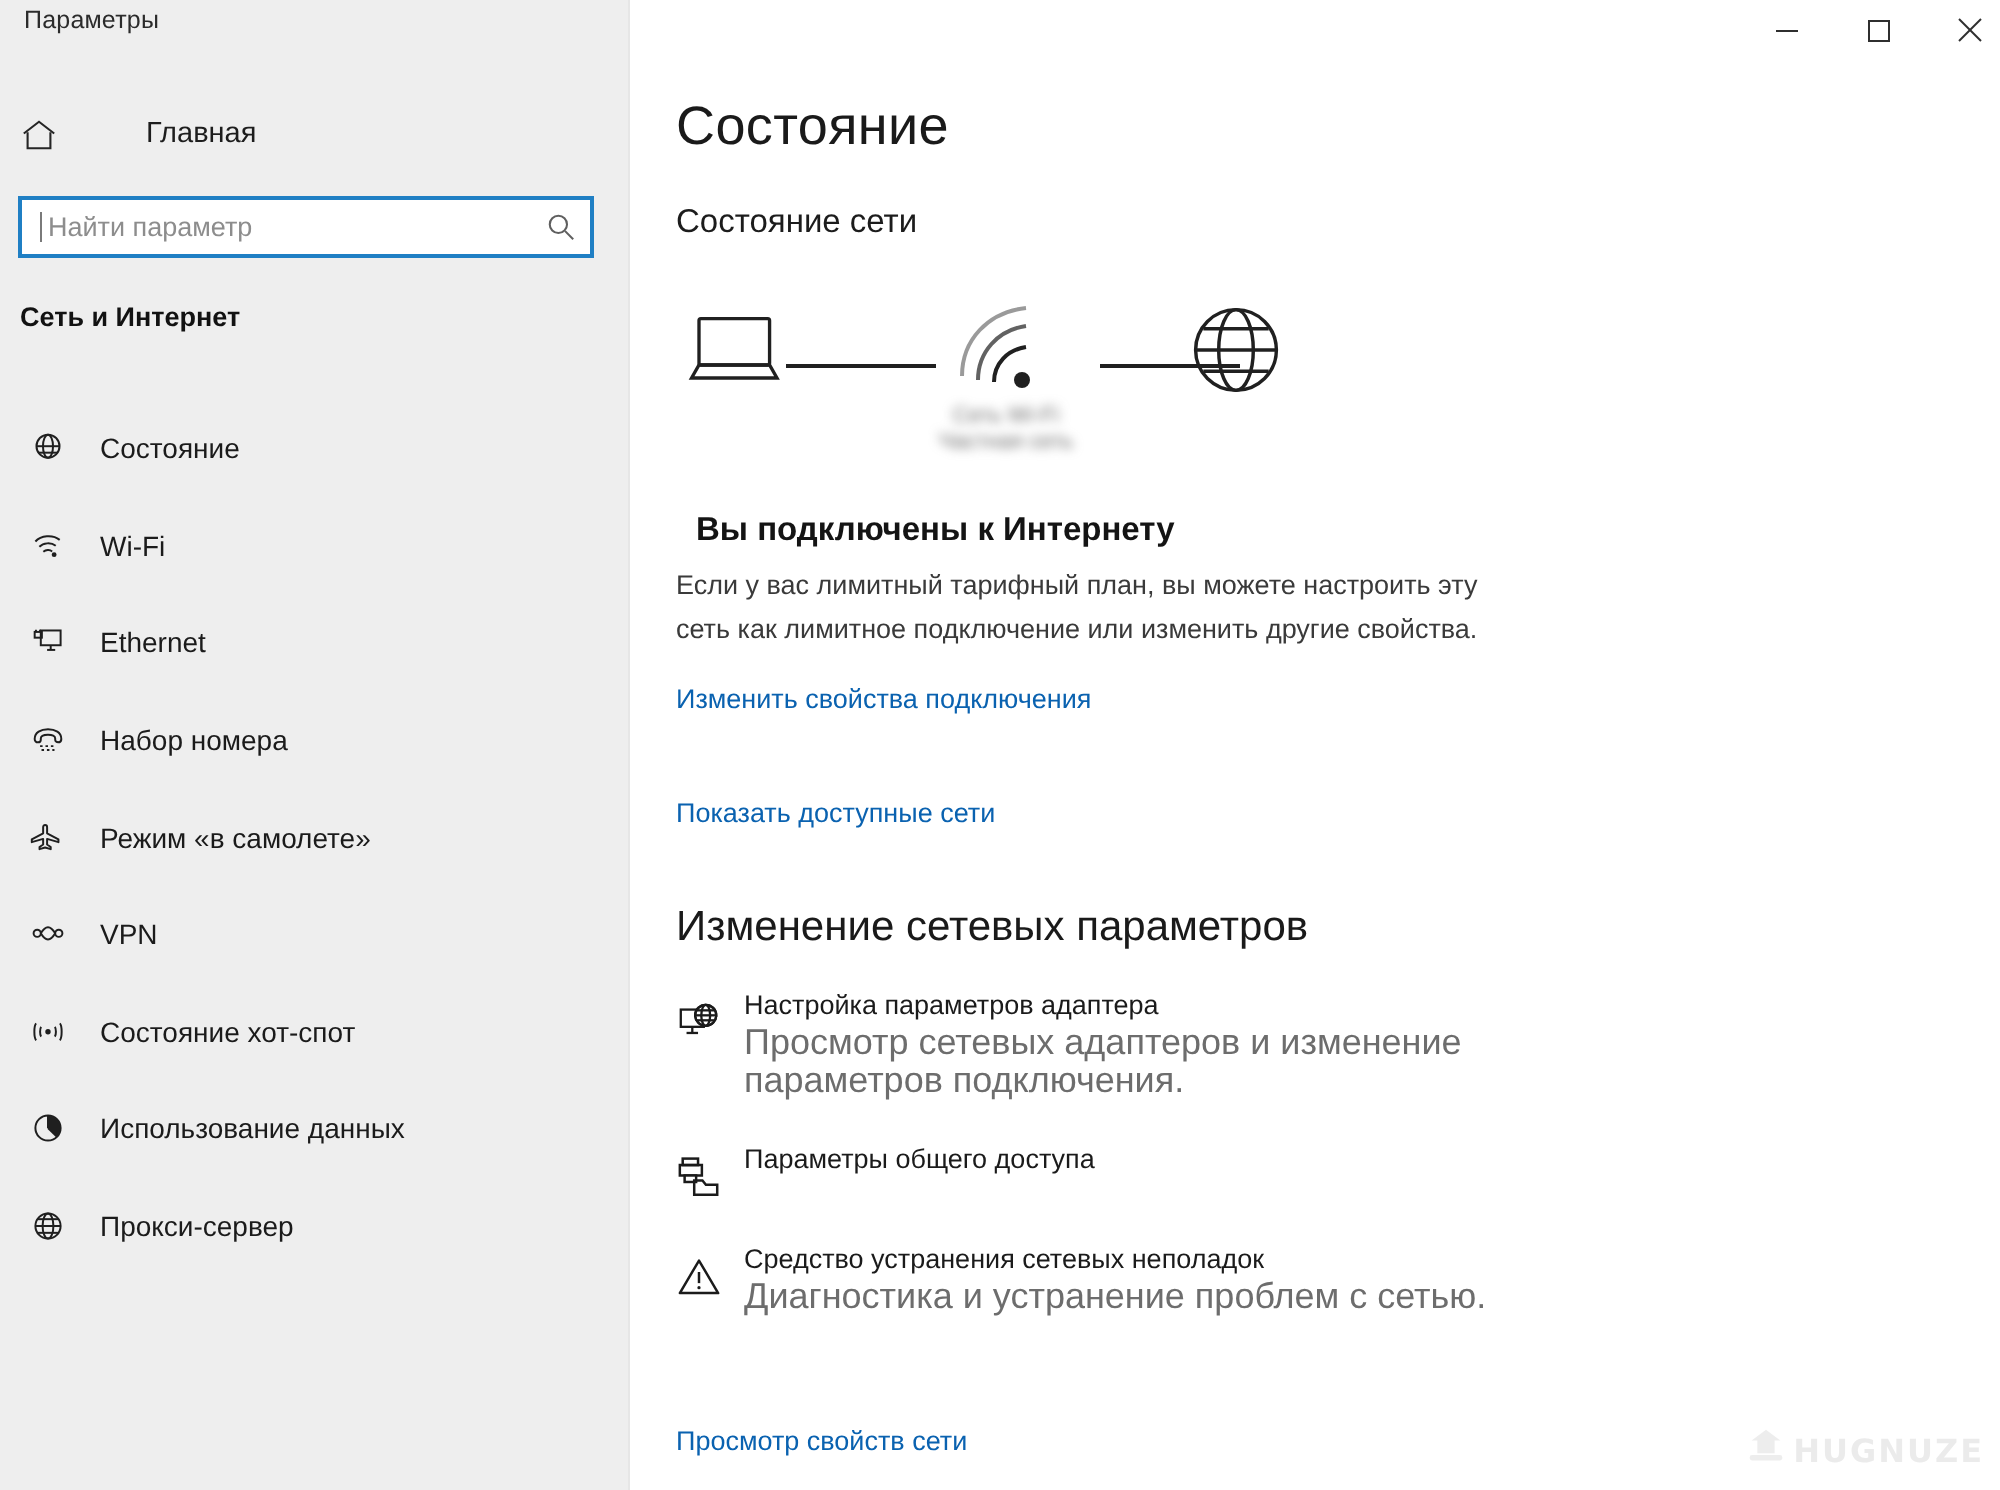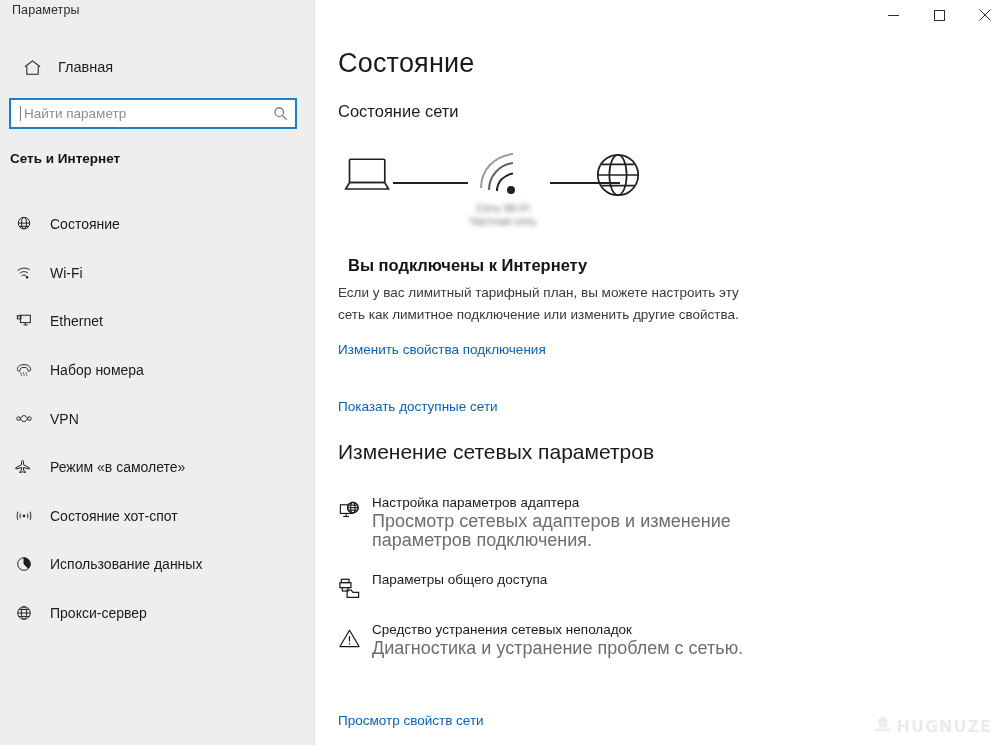--- a/index.html
+++ b/index.html
@@ -71,22 +71,23 @@
     box-sizing: border-box;
   }
   .home-row {
     position: absolute;
     top: 52px;
     left: 0;
     width: 315px;
     height: 30px;
     display: flex;
     align-items: center;
-    padding-left: 18px;
+    padding-left: 5px;
     box-sizing: border-box;
+    gap: 28px;
   }
   .home-icon {
     width: 28px;
     display: flex;
     justify-content: center;
     color: #252525;
   }
   .home-label {
     font-size: 14.5px;
     color: #1d1d1d;
@@ -244,21 +245,21 @@
     position: absolute;
     cursor: pointer;
   }
   .link-change { left: 23px; top: 342px; text-align: center; }
   .link-show { left: 23px; top: 399px; }
   .link-props { left: 23px; top: 713px; }
 
   .settings-heading {
     position: absolute;
     left: 23px;
-    top: 440px;
+    top: 452px;
     font-size: 21px;
     color: #1a1a1a;
   }
 
   .settings-list {
     position: absolute;
     left: 23px;
     top: 495px;
     width: 470px;
   }
@@ -405,37 +406,37 @@
             <path d="M2.6 9.4C2.6 5.8 6 4 10 4s7.4 1.8 7.4 5.4c0 1.2-.8 1.9-1.8 1.9-.9 0-1.6-.6-1.6-1.5v-.6c0-1.4-1.6-2.1-4-2.1s-4 .7-4 2.1v.6c0 .9-.7 1.5-1.6 1.5-1 0-1.8-.7-1.8-1.9Z"></path>
             <line x1="5.6" y1="13.4" x2="14.4" y2="13.4" stroke-dasharray="1.4 1.6"></line>
             <line x1="6.4" y1="15.6" x2="13.6" y2="15.6" stroke-dasharray="1.4 1.6"></line>
           </svg>
         </span>
         <span class="nav-label">Набор номера</span>
       </div>
 
       <div class="nav-item">
         <span class="nav-icon">
+          <svg width="18" height="18" viewBox="0 0 20 20" fill="none" stroke="currentColor" stroke-width="1.1" stroke-linejoin="round">
+            <path d="M8.4 2.8c.7 0 1.1.5 1.1 1.2v3.4l6.3 3.4v1.5l-6.3-1.8v3.1l2 1.4v1.2l-3.1-.9-3.1.9v-1.2l2-1.4v-3.1L1 12.3v-1.5l6.3-3.4V4c0-.7.4-1.2 1.1-1.2Z"></path>
+          </svg>
+        </span>
+        <span class="nav-label">Режим «в самолете»</span>
+      </div>
+
+      <div class="nav-item">
+        <span class="nav-icon">
           <svg width="18" height="18" viewBox="0 0 20 20" fill="none" stroke="currentColor" stroke-width="1.1">
             <circle cx="4" cy="9.6" r="2"></circle>
               <circle cx="16" cy="9.6" r="2"></circle>
             <path d="M6 9.6c1.4-2.4 2.6-3.4 4-3.4s2.6 1 4 3.4"></path>
             <path d="M6 9.6c1.4 2.4 2.6 3.4 4 3.4s2.6-1 4-3.4"></path>
           </svg>
         </span>
         <span class="nav-label">VPN</span>
-      </div>
-
-      <div class="nav-item">
-        <span class="nav-icon">
-          <svg width="18" height="18" viewBox="0 0 20 20" fill="none" stroke="currentColor" stroke-width="1.1" stroke-linejoin="round">
-            <path d="M8.4 2.8c.7 0 1.1.5 1.1 1.2v3.4l6.3 3.4v1.5l-6.3-1.8v3.1l2 1.4v1.2l-3.1-.9-3.1.9v-1.2l2-1.4v-3.1L1 12.3v-1.5l6.3-3.4V4c0-.7.4-1.2 1.1-1.2Z"></path>
-          </svg>
-        </span>
-        <span class="nav-label">Режим «в самолете»</span>
       </div>
 
       <div class="nav-item">
         <span class="nav-icon">
           <svg width="18" height="18" viewBox="0 0 20 20" fill="none" stroke="currentColor" stroke-width="1.1">
             <path d="M3.4 5.2C2.1 6.6 2.1 13 3.4 14.6"></path>
             <path d="M16.6 5.2c1.3 1.4 1.3 7.8 0 9.4"></path>
             <path d="M6.2 7.2c-.8 1-.8 4.4 0 5.4"></path>
             <path d="M13.8 7.2c.8 1 .8 4.4 0 5.4"></path>
             <circle cx="10" cy="9.9" r="1.5" fill="currentColor" stroke="none"></circle>

